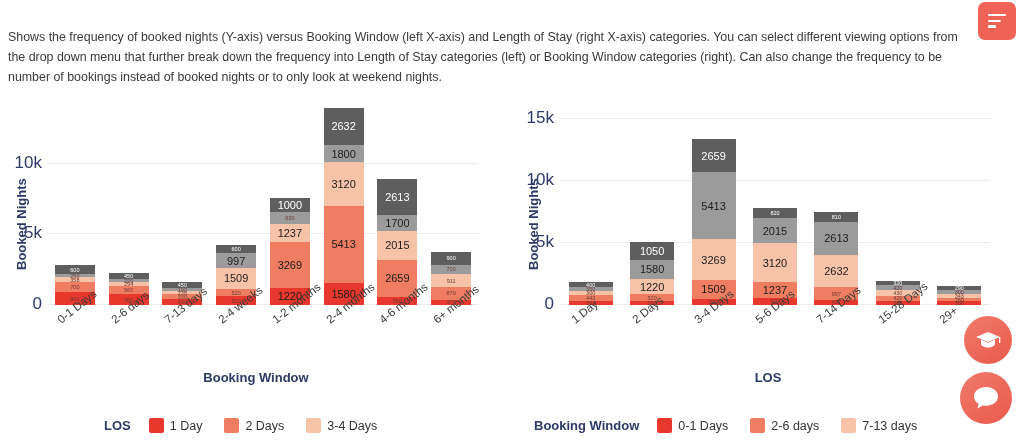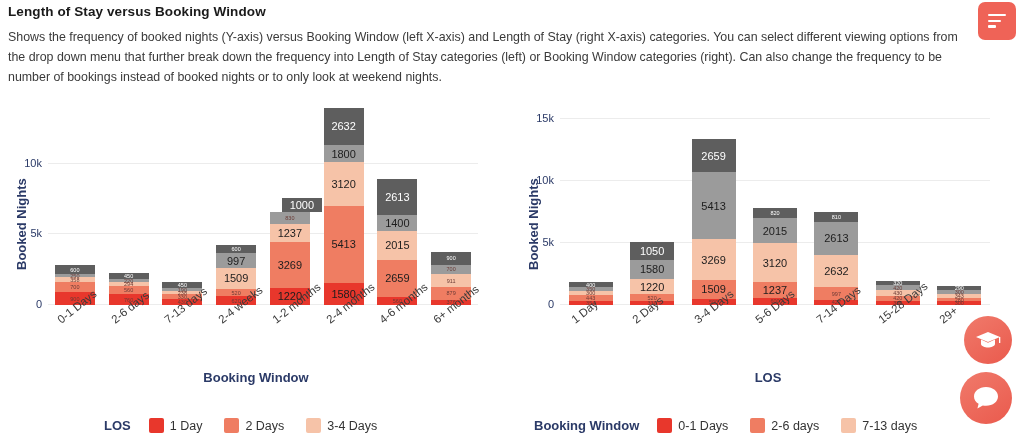--- a/index.html
+++ b/index.html
@@ -83,21 +83,21 @@
     height: 1px; background: #cfcfcf;
   }
   .gridline {
     position: absolute; left: 0; right: 0;
     height: 1px; background: #ececec;
   }
   .ytick {
     position: absolute;
     right: 100%;
     margin-right: 6px;
-    font-size: 11px;
+    font-size: 17px;
     color: #2b3a67;
     transform: translateY(-50%);
     white-space: nowrap;
   }
   .bars {
     position: absolute; left: 0; right: 0; bottom: 0; top: 0;
     display: flex; align-items: flex-end; justify-content: space-around;
   }
   .barcol { position: relative; height: 100%; display: flex; flex-direction: column-reverse; justify-content: flex-start; }
   .seg { position: relative; width: 100%; }
@@ -147,21 +147,20 @@
   #legend-right { left: 534px; }
   .legend-title { font-weight: bold; color: #2b3a67; font-size: 13px; margin-right: 8px; }
   .legend-item { display: flex; align-items: center; gap: 6px; margin-right: 12px; color: #333; }
   .swatch { width: 15px; height: 15px; border-radius: 2px; display: inline-block; }
 </style>
 </head>
 <body>
 
 <div id="root">
 
-  <div class="page-title">Length of Stay versus Booking Window</div>
   <div class="page-desc">Shows the frequency of booked nights (Y-axis) versus Booking Window (left X-axis) and Length of Stay (right X-axis) categories. You can select different viewing options from the drop down menu that further break down the frequency into Length of Stay categories (left) or Booking Window categories (right). Can also change the frequency to be number of bookings instead of booked nights or to only look at weekend nights.</div>
 
   <div class="topright-btn">
     <div class="bars-icon">
         <i></i>
         <i></i>
         <i></i>
       </div>
   </div>
 
@@ -267,21 +266,21 @@
             </div>
             <div class="seg" style="height: 46.2169px; background: rgb(239, 125, 98);">
               <span>3269</span>
             </div>
             <div class="seg" style="height: 17.4886px; background: rgb(246, 195, 168);">
               <span>1237</span>
             </div>
             <div class="seg tiny" style="height: 11.7345px; background: rgb(155, 155, 155);">
               <span>830</span>
             </div>
-            <div class="seg dark" style="height: 14.1379px; background: rgb(94, 94, 94); margin-left: 12px;">
+            <div class="seg dark" style="height: 14.1379px; background: rgb(94, 94, 94);">
               <span>1000</span>
             </div>
           </div>
           <div class="barcol" style="width: 40px;">
             <div class="seg" style="height: 22.3379px; background: rgb(232, 55, 44);">
               <span>1580</span>
             </div>
             <div class="seg" style="height: 76.5286px; background: rgb(239, 125, 98);">
               <span>5413</span>
             </div>
@@ -299,21 +298,21 @@
             <div class="seg tiny" style="height: 7.91724px; background: rgb(232, 55, 44);">
               <span>560</span>
             </div>
             <div class="seg" style="height: 37.5928px; background: rgb(239, 125, 98);">
               <span>2659</span>
             </div>
             <div class="seg" style="height: 28.4879px; background: rgb(246, 195, 168);">
               <span>2015</span>
             </div>
             <div class="seg" style="height: 15.5517px; background: rgb(155, 155, 155);">
-              <span>1400</span>
+              <span>1700</span>
             </div>
             <div class="seg dark" style="height: 36.9424px; background: rgb(94, 94, 94);">
               <span>2613</span>
             </div>
           </div>
           <div class="barcol" style="width: 40px;">
             <div class="seg tiny" style="height: 5.31586px; background: rgb(232, 55, 44);">
               <span>376</span>
             </div>
             <div class="seg tiny" style="height: 12.4272px; background: rgb(239, 125, 98);">

